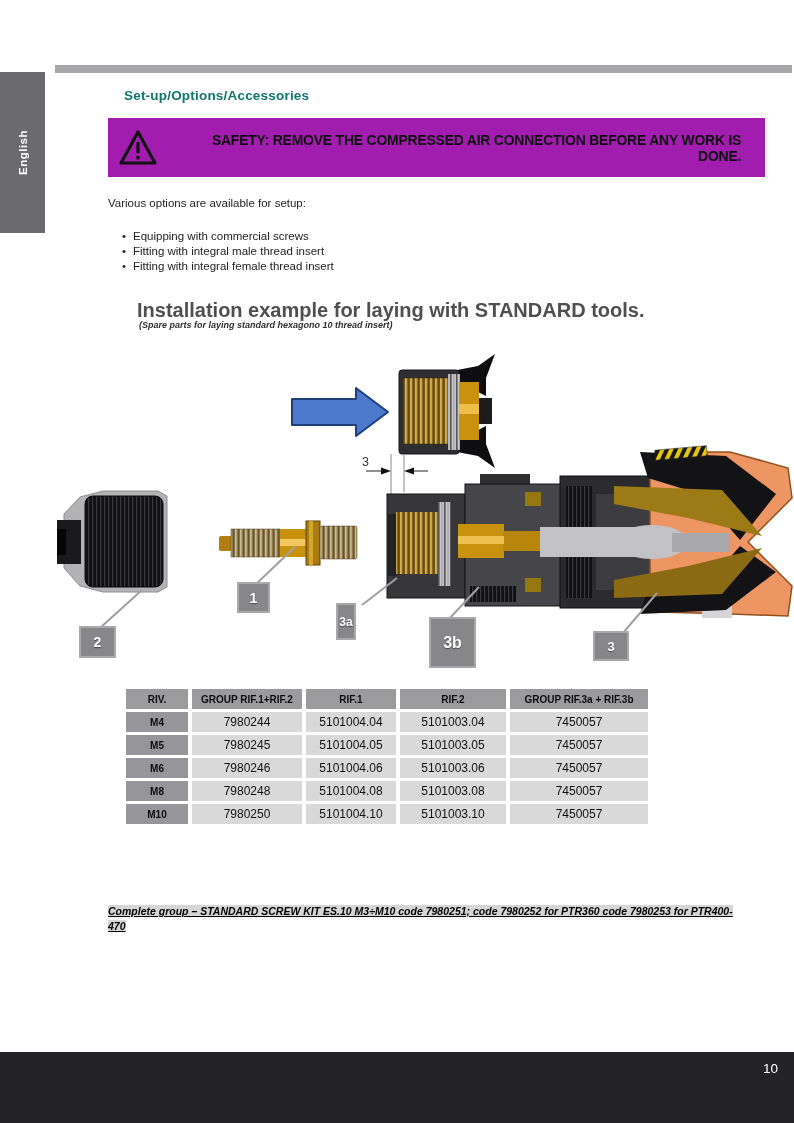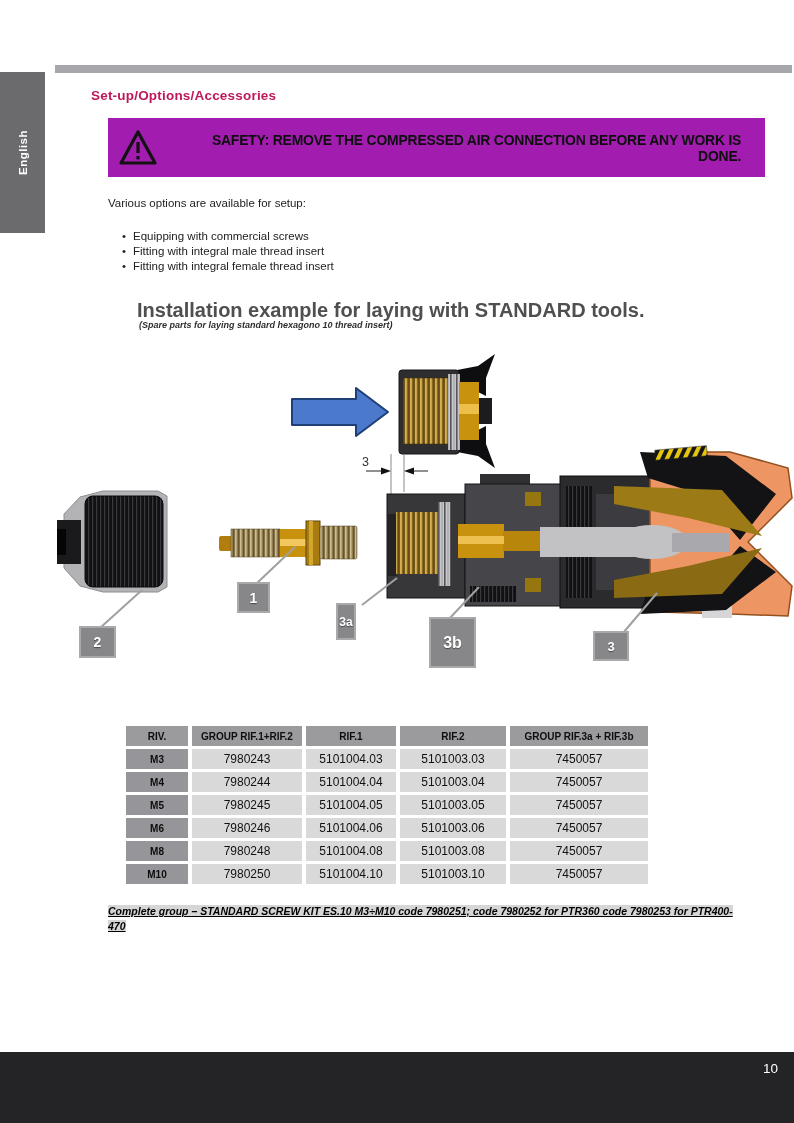--- a/index.html
+++ b/index.html
@@ -9,21 +9,21 @@
   }
   
   .top-bar{position:absolute;left:55px;top:65px;width:737px;height:8px;background:#a7a7ab;}
   
   .lang-tab{position:absolute;left:0;top:72px;width:45px;height:161px;background:#6b6b6d;
     display:flex;align-items:center;justify-content:center;}
   .lang-tab span{
     writing-mode:vertical-rl;transform:rotate(180deg);
     color:#ffffff;font-weight:bold;font-size:11.5px;letter-spacing:0.5px;}
   
-  .page-title{position:absolute;left:91px;top:88px;font-size:13.5px;font-weight:bold;color:#be185d;letter-spacing:0.2px;}
+  .page-title{position:absolute;left:124px;top:88px;font-size:13.5px;font-weight:bold;color:#0f766e;letter-spacing:0.2px;}
   
   .safety{position:absolute;left:108px;top:118px;width:657px;height:59px;background:#a21caf;
     display:flex;align-items:center;text-align:right;}
   .safety .tri{width:40px;height:38px;margin-left:10px;flex:0 0 auto;}
   .safety .stext{font-size:14.5px;font-weight:bold;color:#0e0e0e;letter-spacing:-0.2px;
     margin-left:12px;transform:scaleX(0.96);transform-origin:left center;}
   
   .intro{position:absolute;left:108px;top:197px;font-size:11.5px;color:#222;}
   ul.bullets{position:absolute;left:122px;top:229px;margin:0;padding:0;list-style:none;}
   ul.bullets li{position:relative;font-size:11.5px;line-height:15px;color:#222;padding-left:11px;}
@@ -35,21 +35,21 @@
   .dim-label{position:absolute;left:362px;top:455px;font-size:12.5px;color:#333;}
   .callout{position:absolute;background:#87878a;border:2px solid #a9a9ab;
     color:#fff;font-weight:bold;display:flex;align-items:center;justify-content:center;
     text-shadow:0 1px 1px #4a4a4a;box-sizing:border-box;}
   .c1{left:237px;top:582px;width:33px;height:31px;font-size:14px;}
   .c2{left:79px;top:626px;width:37px;height:32px;font-size:14px;}
   .c3a{left:336px;top:603px;width:20px;height:37px;font-size:12px;}
   .c3b{left:429px;top:617px;width:47px;height:51px;font-size:16px;}
   .c3{left:593px;top:631px;width:36px;height:30px;font-size:13px;}
   
-  table.parts{position:absolute;left:122px;top:723px;border-collapse:separate;border-spacing:4px 3px;table-layout:fixed;}
+  table.parts{position:absolute;left:122px;top:686px;border-collapse:separate;border-spacing:4px 3px;table-layout:fixed;}
   table.parts th,table.parts td{height:20px;text-align:center;vertical-align:middle;padding:0;}
   table.parts th{background:#9b9b9e;font-size:10px;font-weight:bold;color:#0d0d0d;}
   table.parts td.riv{background:#96969a;font-size:10px;font-weight:bold;color:#0d0d0d;}
   table.parts td.val{background:#d9d9d9;font-size:12px;color:#111;}
   
   .note{position:absolute;left:108px;top:903px;width:625px;line-height:14px;}
   .note span{background:#d6d6d6;font-size:10.5px;font-weight:bold;font-style:italic;
     text-decoration:underline;color:#000;}
   
   .footer{position:absolute;left:0;bottom:0;width:794px;height:71px;background:#242426;}
@@ -216,27 +216,20 @@
     <tr>
       <th>RIV.</th>
       <th>GROUP RIF.1+RIF.2</th>
       <th>RIF.1</th>
       <th>RIF.2</th>
       <th>GROUP RIF.3a + RIF.3b</th>
     </tr>
   </thead>
   <tbody>
       <tr>
-        <td class="riv">M3</td>
-        <td class="val">7980243</td>
-        <td class="val">5101004.03</td>
-        <td class="val">5101003.03</td>
-        <td class="val">7450057</td>
-      </tr>
-      <tr>
         <td class="riv">M4</td>
         <td class="val">7980244</td>
         <td class="val">5101004.04</td>
         <td class="val">5101003.04</td>
         <td class="val">7450057</td>
       </tr>
       <tr>
         <td class="riv">M5</td>
         <td class="val">7980245</td>
         <td class="val">5101004.05</td>

